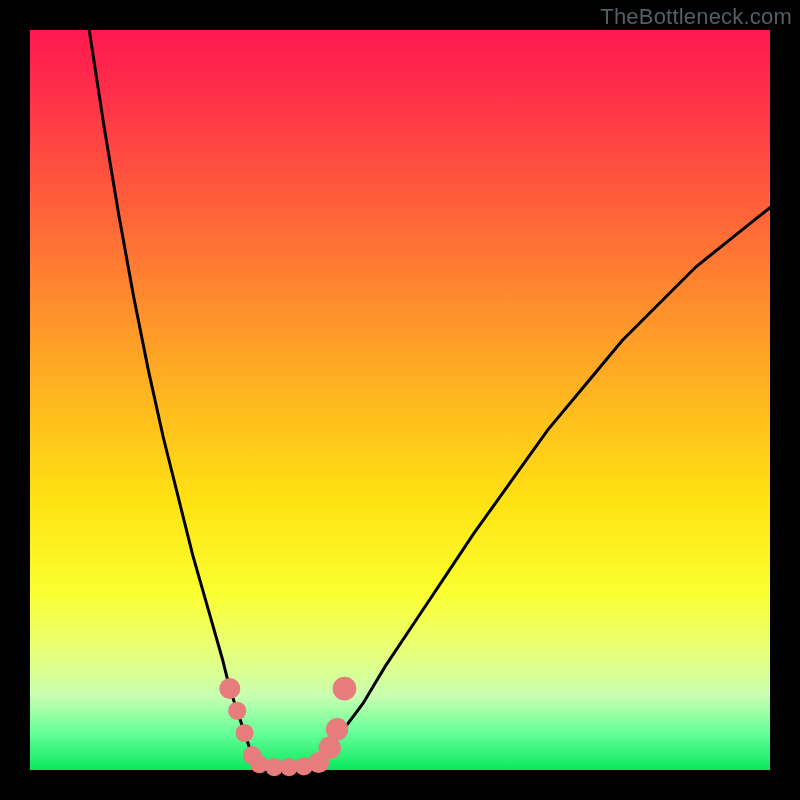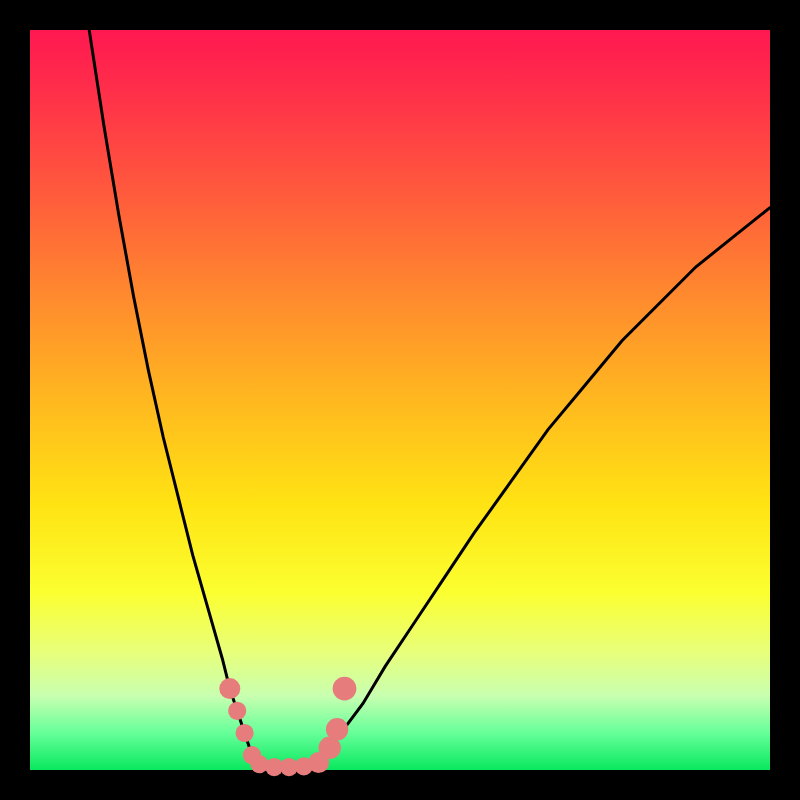--- a/index.html
+++ b/index.html
@@ -77,13 +77,14 @@
           <circle cx="244.20" cy="737.04" r="9.10" fill="#e67c7c"></circle>
           <circle cx="259.00" cy="737.04" r="9.10" fill="#e67c7c"></circle>
           <circle cx="273.80" cy="736.30" r="9.10" fill="#e67c7c"></circle>
           <circle cx="288.60" cy="732.60" r="10.50" fill="#e67c7c"></circle>
           <circle cx="299.70" cy="717.80" r="11.20" fill="#e67c7c"></circle>
           <circle cx="307.10" cy="699.30" r="11.20" fill="#e67c7c"></circle>
           <circle cx="314.50" cy="658.60" r="11.90" fill="#e67c7c"></circle>
         </g>
     </svg>
   </div>
+  <div class="watermark">TheBottleneck.com</div>
 </div>
 
 </body></html>

